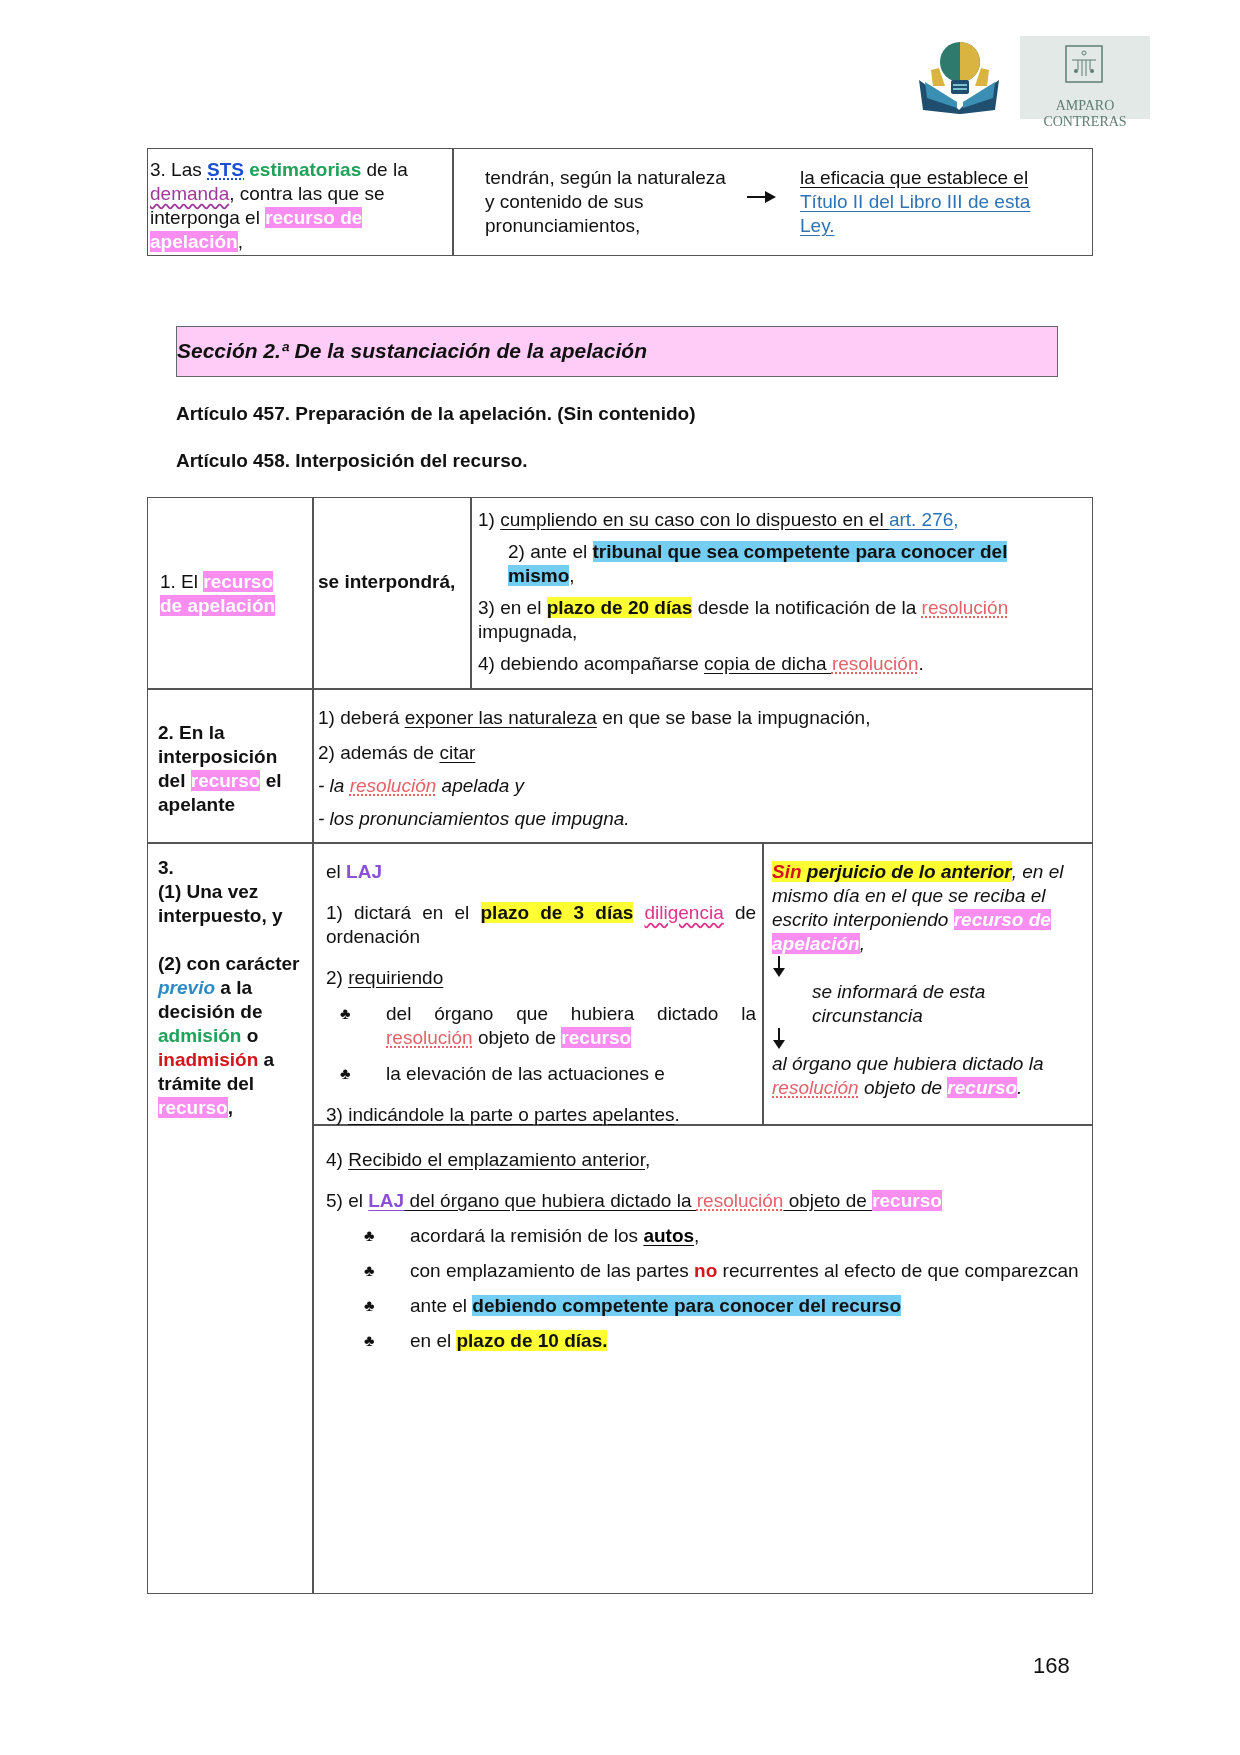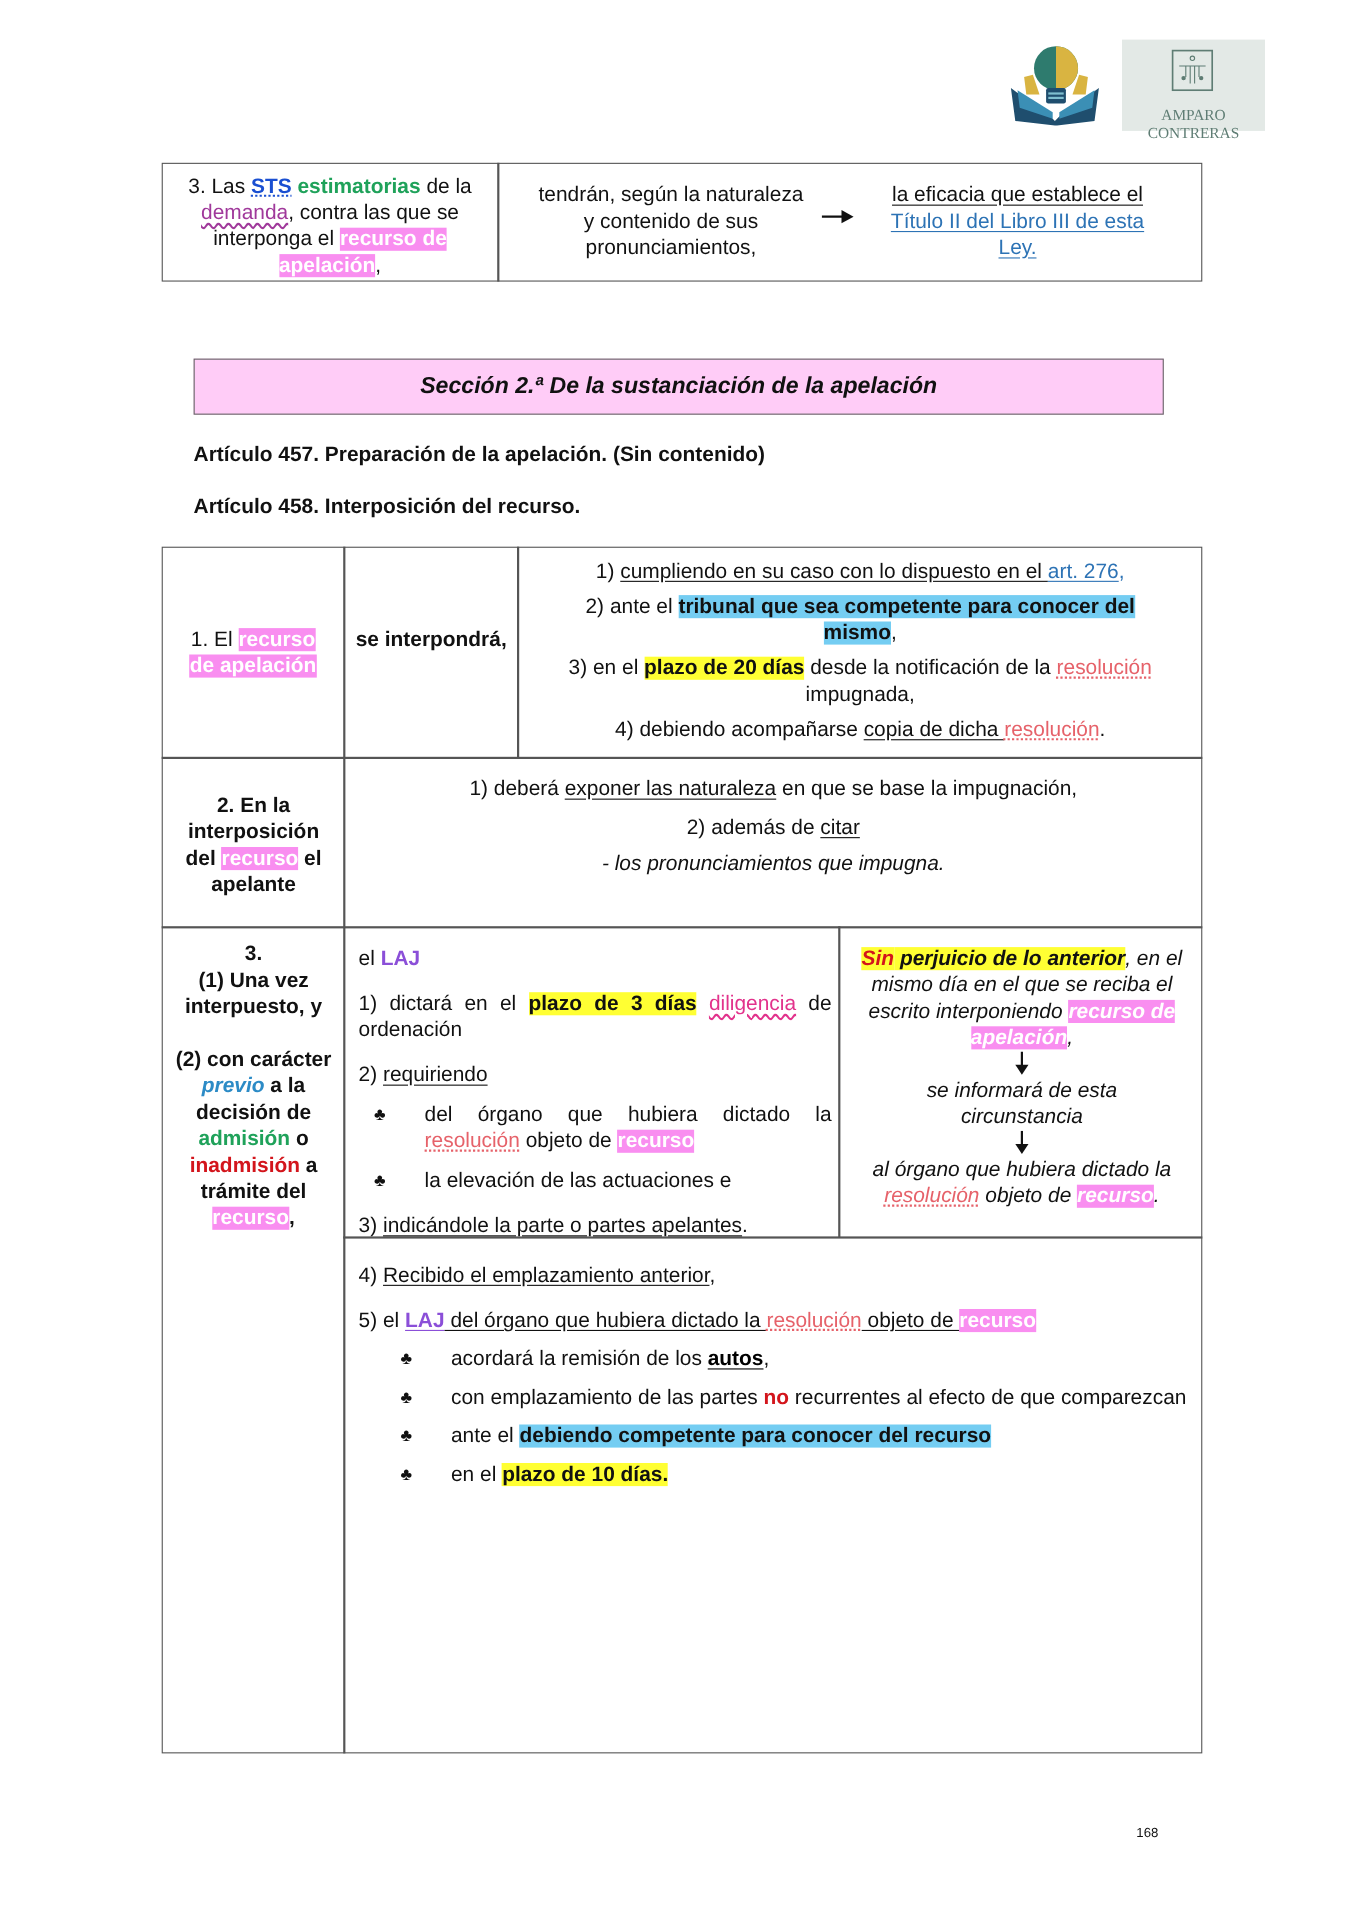--- a/index.html
+++ b/index.html
@@ -18,21 +18,21 @@
   .purple { color: #8b4fd8; font-weight: bold; }
   .skyblue { color: #2c8bc6; font-weight: bold; font-style: italic; }
   .link { color: #2d73b5; text-decoration: underline; text-underline-offset: 3px; }
   .reso { color: #e6626a; text-decoration: underline dotted #e6626a; text-underline-offset: 3px; }
   .demanda { color: #a0399b; text-decoration: underline wavy #a0399b; text-underline-offset: 3px; }
   .dilig { color: #e2338c; text-decoration: underline wavy #e2338c; text-underline-offset: 3px; }
   .sts { color: #1a4fd1; font-weight: bold; text-decoration: underline dotted #1a4fd1; text-underline-offset: 3px; }
   .olive { color: #000000; font-weight: bold; text-decoration: underline; text-underline-offset: 3px; }
   .bx { position: absolute; border: 1.5px solid #555; box-sizing: border-box; }
   .cell { position: absolute; box-sizing: border-box; }
-  .center { text-align: center; }
+  .center { text-align: left; }
   .justify { text-align: justify; }
   .club { display: inline-block; width: 46px; font-size: 16px; }
   .line { display: block; }
 </style>
 </head>
 <body>
 
 <div class="abs" style="left:915px;top:40px;width:90px;height:75px;">
   <svg width="90" height="75" viewBox="0 0 90 75">
     <path d="M4 40 L40 66 L44 70 L48 66 L84 40 L80 70 L46 74 L44 74 L8 70 Z" fill="#1f4e6e"></path>
@@ -101,20 +101,21 @@
   <span class="line" style="margin-bottom:8px;"><span>3) en el </span><span class="yel">plazo de 20 días</span><span> desde la notificación de la </span><span class="reso">resolución</span><span> impugnada,</span></span>
   <span class="line"><span>4) debiendo acompañarse </span><span class="u">copia de dicha </span><span class="reso">resolución</span><span>.</span></span>
 </div>
 
 <div class="cell t center b" style="left:158px;top:721px;width:145px;">
   <span>2. En la interposición del </span><span class="pinkhl">recurso</span><span> el apelante</span>
 </div>
 <div class="cell t center" style="left:318px;top:706px;width:770px;">
   <span class="line" style="margin-bottom:11px;"><span>1) deberá </span><span class="u">exponer las naturaleza</span><span> en que se base la impugnación,</span></span>
   <span class="line" style="margin-bottom:9px;"><span>2) además de </span><span class="u">citar</span></span>
+  <span class="line i" style="margin-bottom:9px;"><span>- la </span><span class="reso">resolución</span><span> apelada y</span></span>
   <span class="line i">- los pronunciamientos que impugna.</span>
 </div>
 
 <div class="cell t center b" style="left:158px;top:856px;width:145px;">
   <span class="line">3.</span>
   <span class="line" style="margin-bottom:24px;">(1) Una vez interpuesto, y</span>
   <span>(2) con carácter </span><span class="skyblue">previo</span><span> a la decisión de </span><span class="green">admisión</span><span> o </span><span class="red">inadmisión</span><span> a trámite del </span><span class="pinkhl">recurso</span><span>,</span>
 </div>
 
 <div class="cell t justify" style="left:326px;top:860px;width:430px;">
@@ -160,13 +161,13 @@
   <span class="line" style="display:flex;margin-bottom:11px;">
       <span class="club" style="padding-left:38px;">♣</span>
       <span><span>ante el </span><span class="blu">debiendo competente para conocer del recurso</span></span>
     </span>
   <span class="line" style="display:flex;">
       <span class="club" style="padding-left:38px;">♣</span>
       <span><span>en el </span><span class="yel">plazo de 10 días.</span></span>
     </span>
 </div>
 
-<div class="abs t" style="left:1033px;top:1654px;font-size:12px;">168</div>
+<div class="abs t" style="left:1033px;top:1654px;font-size:22px;">168</div>
 
 </body></html>

